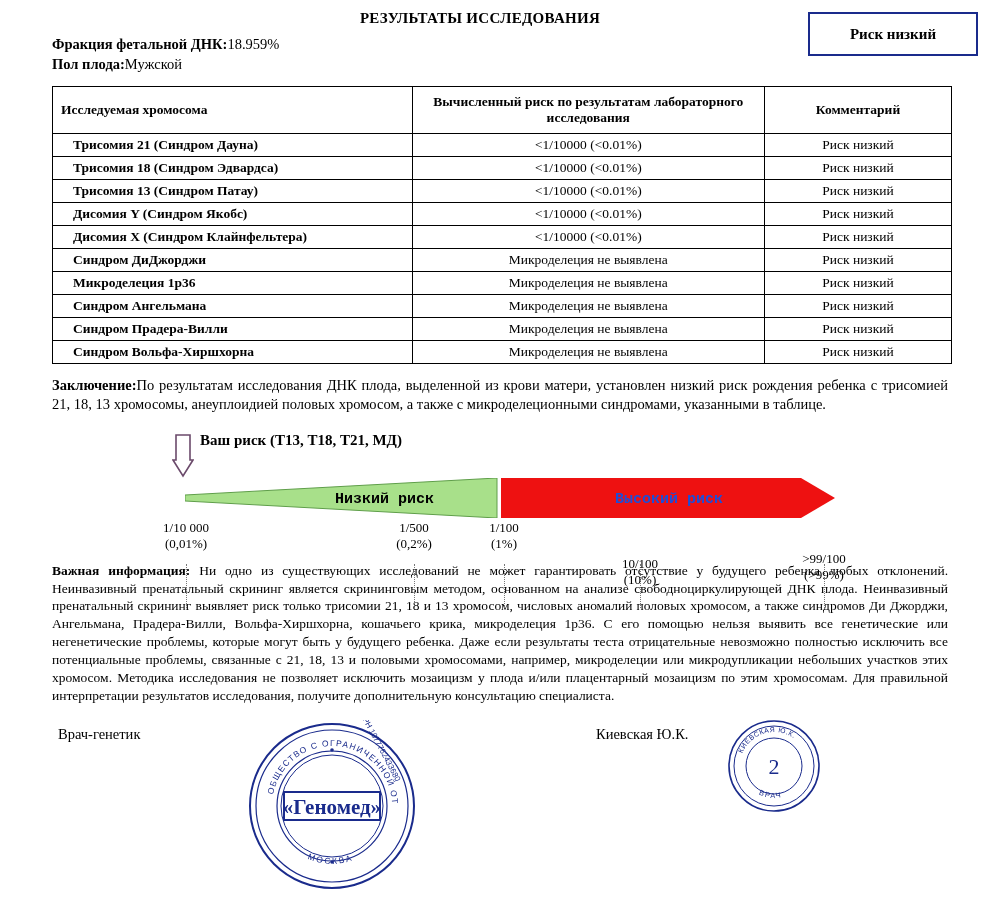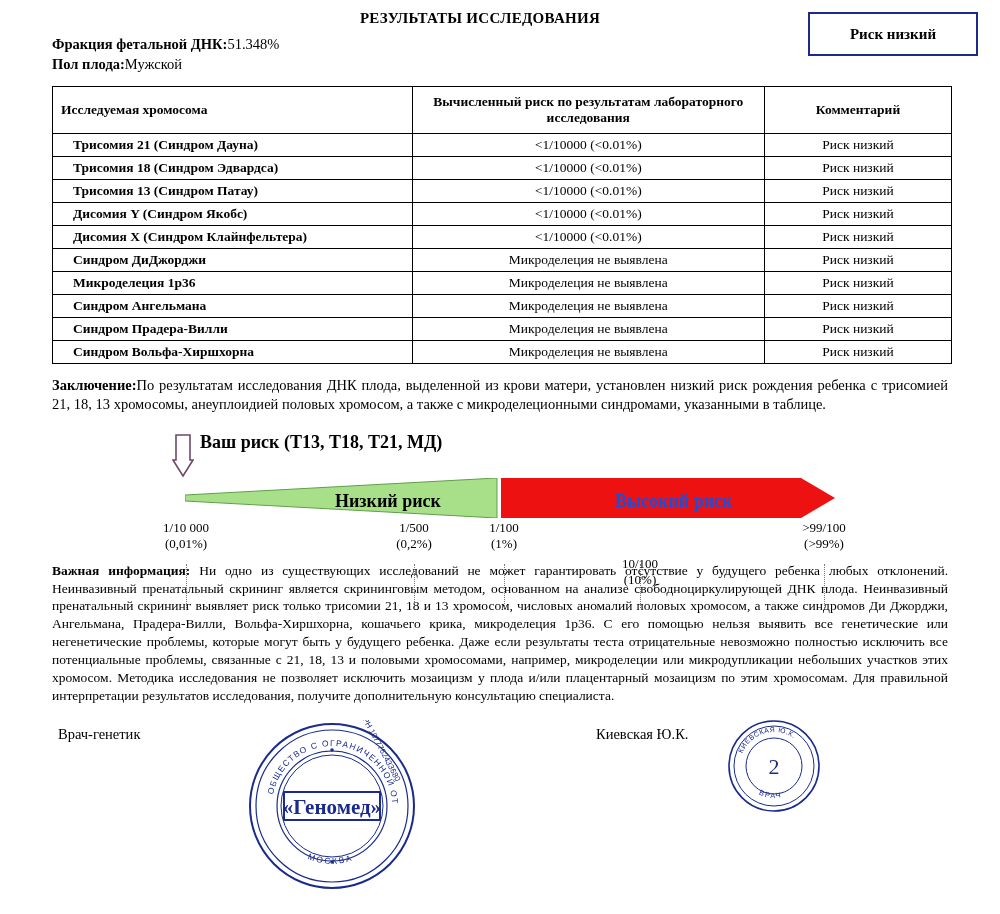--- a/index.html
+++ b/index.html
@@ -92,21 +92,21 @@
   .scale-wrap {
     position: relative;
     margin: 18px 0 0 0;
     height: 120px;
   }
   .your-risk-label {
     position: absolute;
     left: 200px;
     top: 0px;
     font-weight: bold;
-    font-size: 18px;
+    font-size: 15px;
   }
   .arrow-down {
     position: absolute;
     left: 172px;
     top: 2px;
     width: 22px;
     height: 44px;
   }
   .bar-row {
     position: absolute;
@@ -124,24 +124,25 @@
   }
   .red-wedge {
     position: absolute;
     left: 316px;
     top: 0;
     width: 334px;
     height: 40px;
   }
   .wedge-label {
     position: absolute;
-    font-size: 18px;
+    font-size: 15px;
     font-weight: bold;
     color: #000;
     top: 13px;
+    font-family: Liberation Mono, monospace;
   }
   .wedge-label.green { left: 150px; }
   .wedge-label.red { left: 430px; color: #1d4ed8; }
   .ticks {
     position: absolute;
     left: 0;
     top: 88px;
     width: 1000px;
     height: 36px;
   }
@@ -204,21 +205,21 @@
 <div class="page">
 
   <div class="title">РЕЗУЛЬТАТЫ ИССЛЕДОВАНИЯ</div>
 
   <div class="risk-box">
     <span>Риск низкий</span>
   </div>
 
   <div class="meta">
     <div>
-      <span class="lbl">Фракция фетальной ДНК:</span><span>51.348%</span>
+      <span class="lbl">Фракция фетальной ДНК:</span><span>18.959%</span>
     </div>
     <div>
       <span class="lbl">Пол плода:</span><span>Мужской</span>
     </div>
   </div>
 
   <table class="results">
     <thead>
       <tr>
         <th class="c1">Исследуемая хромосома</th>
@@ -322,21 +323,21 @@
         <div>(0,2%)</div>
       </div>
       <div class="tick" style="left:444px;">
         <div>1/100</div>
         <div>(1%)</div>
       </div>
       <div class="tick" style="left:580px;margin-top:36px;">
         <div>10/100</div>
         <div>(10%)</div>
       </div>
-      <div class="tick" style="left:764px;">
+      <div class="tick" style="left:764px;margin-top:31px;">
         <div>&gt;99/100</div>
         <div>(&gt;99%)</div>
       </div>
     </div>
   </div>
 
   <div class="important">
     <b>Важная информация:</b>
     <span>Ни одно из существующих исследований не может гарантировать отсутствие у будущего ребенка любых отклонений. Неинвазивный пренатальный скрининг является скрининговым методом, основанном на анализе свободноциркулирующей ДНК плода. Неинвазивный пренатальный скрининг выявляет риск только трисомии 21, 18 и 13 хромосом, числовых аномалий половых хромосом, а также синдромов Ди Джорджи, Ангельмана, Прадера-Вилли, Вольфа-Хиршхорна, кошачьего крика, микроделеция 1p36. С его помощью нельзя выявить все генетические или негенетические проблемы, которые могут быть у будущего ребенка. Даже если результаты теста отрицательные невозможно полностью исключить все потенциальные проблемы, связанные с 21, 18, 13 и половыми хромосомами, например, микроделеции или микродупликации небольших участков этих хромосом. Методика исследования не позволяет исключить мозаицизм у плода и/или плацентарный мозаицизм по этим хромосомам. Для правильной интерпретации результатов исследования, получите дополнительную консультацию специалиста.</span>
   </div>

